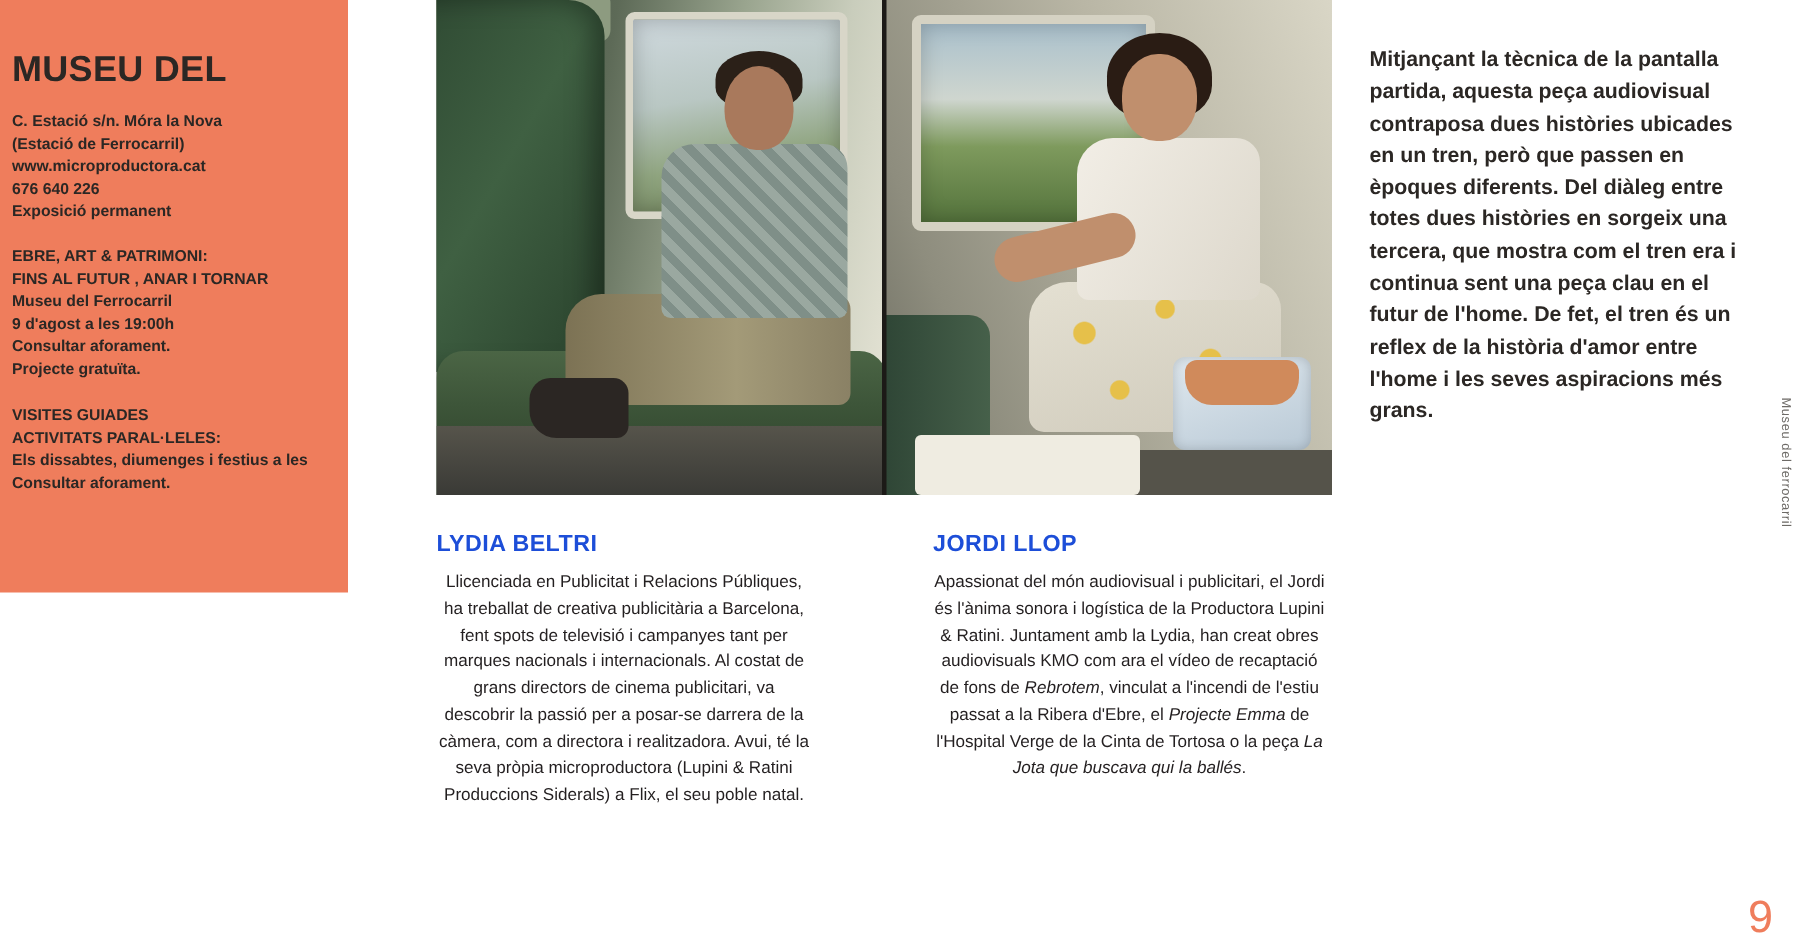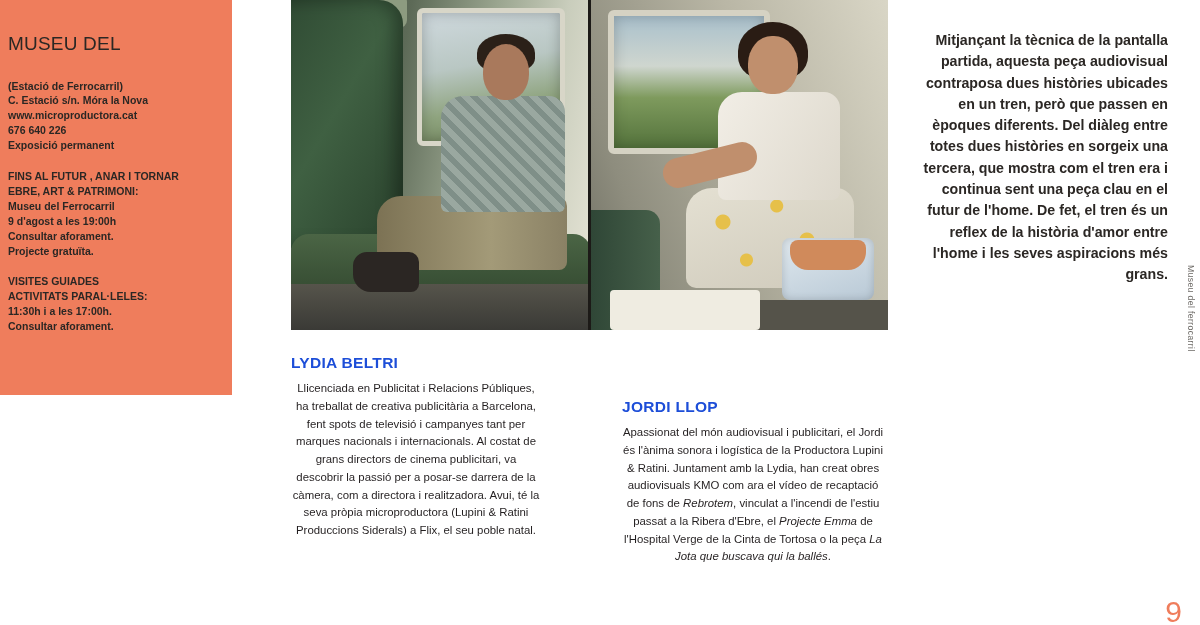--- a/index.html
+++ b/index.html
@@ -22,25 +22,25 @@
     left: 0;
     top: 0;
     width: 232px;
     height: 395px;
     background: #ef7d5c;
     box-sizing: border-box;
     padding: 34px 16px 10px 8px;
     color: #2b2724;
   }
   .museum-title {
-    font-size: 19px;
-    font-weight: normal;
+    font-size: 24px;
+    font-weight: bold;
     line-height: 1.08;
     letter-spacing: 0.2px;
-    margin: 0 0 24px 0;
+    margin: 0 0 14px 0;
     text-transform: uppercase;
   }
   .museum-title span { display: block; }
   .sidebar-block {
     font-size: 10.5px;
     line-height: 1.42;
     font-weight: bold;
     margin: 0 0 16px 0;
   }
   .sidebar-block div { white-space: nowrap; }
@@ -229,21 +229,21 @@
     background: #55534a;
   }
 
   
   .bio {
     position: absolute;
     top: 354px;
     width: 250px;
   }
   .bio.one { left: 291px; }
-  .bio.two { left: 622px; width: 262px; margin-top: 44px; }
+  .bio.two { left: 622px; width: 262px; }
   .bio h3 {
     margin: 0 0 8px 0;
     font-size: 15.5px;
     font-weight: bold;
     letter-spacing: 0.3px;
     color: #1d4ed8;
     text-transform: uppercase;
   }
   .bio p {
     margin: 0;
@@ -269,21 +269,20 @@
     letter-spacing: 0.2px;
     color: #ef7d5c;
     text-transform: uppercase;
   }
   .right-col p {
     margin: 0;
     font-size: 14.2px;
     line-height: 1.5;
     font-weight: bold;
     color: #2b2724;
-    text-align: right;
   }
 
   
   .side-label {
     position: absolute;
     right: 4px;
     top: 265px;
     font-size: 8.6px;
     color: #6d6a66;
     writing-mode: vertical-rl;
@@ -303,40 +302,40 @@
 </style>
 </head>
 <body>
 
 <div class="sidebar">
   <h1 class="museum-title">
     <span>MUSEU DEL</span>
   </h1>
 
   <div class="sidebar-block addr">
+    <div>C. Estació s/n. Móra la Nova</div>
     <div>(Estació de Ferrocarril)</div>
-    <div>C. Estació s/n. Móra la Nova</div>
     <div>www.microproductora.cat</div>
     <div>676 640 226</div>
     <div>Exposició permanent</div>
   </div>
 
   <div class="sidebar-block">
+    <div class="sidebar-heading">EBRE, ART &amp; PATRIMONI:</div>
     <div class="sidebar-heading">FINS AL FUTUR , ANAR I TORNAR</div>
-    <div class="sidebar-heading">EBRE, ART &amp; PATRIMONI:</div>
     <div>Museu del Ferrocarril</div>
     <div>9 d'agost a les 19:00h</div>
     <div>Consultar aforament.</div>
     <div>Projecte gratuïta.</div>
   </div>
 
   <div class="sidebar-block">
     <div class="sidebar-heading">VISITES GUIADES</div>
     <div class="sidebar-heading">ACTIVITATS PARAL·LELES:</div>
-    <div>11:30h i a les 17:00h.</div>
+    <div>Els dissabtes, diumenges i festius a les</div>
     <div>Consultar aforament.</div>
   </div>
 </div>
 
 <div class="photo">
   <div class="half left">
     <div class="l-wall"></div>
     <div class="l-window"></div>
     <div class="l-seat-top"></div>
     <div class="l-seat-front"></div>

